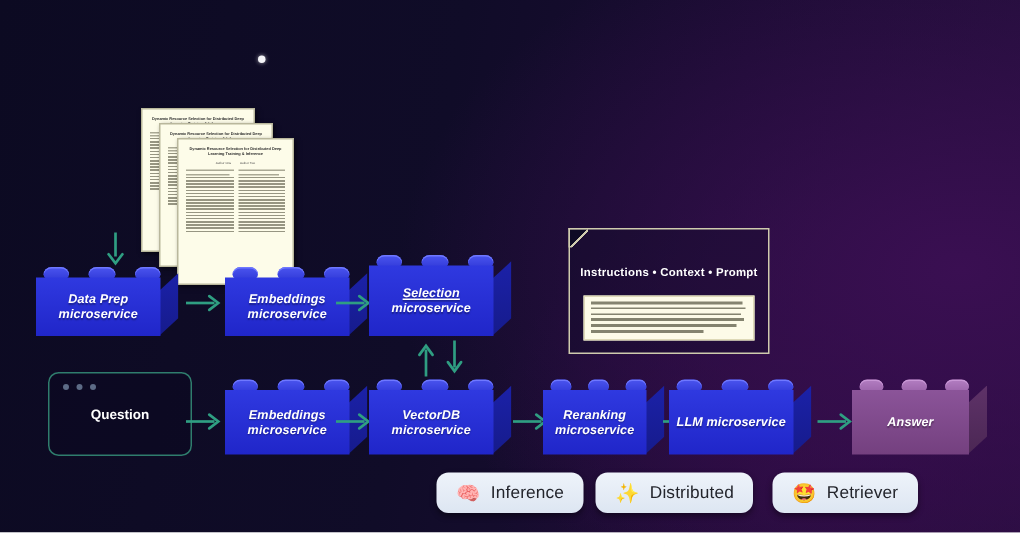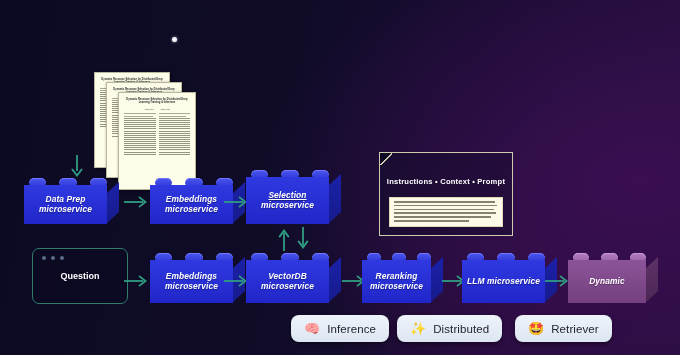--- a/index.html
+++ b/index.html
@@ -361,21 +361,21 @@
     </div>
   </div>
 
   <div class="arrow" style="left:442px; top:274px;">
     <svg width="24" height="14" viewBox="0 0 24 14">
       <path d="M0 7 L19 7" stroke="#2f9e82" stroke-width="1.8" fill="none"></path>
       <path d="M15.5 2.4 L21.5 7 L15.5 11.6" stroke="#2f9e82" stroke-width="1.8" fill="none" stroke-linecap="round"></path>
     </svg>
   </div>
 
-  <div class="brick blue" style="left:462px; top:251px; width:95px; height:52px;padding-left:38px;">
+  <div class="brick blue" style="left:446px; top:251px; width:95px; height:52px;padding-left:38px;">
     <div class="studs">
         <span class="stud"></span>
         <span class="stud"></span>
         <span class="stud"></span>
       </div>
     <div class="side"></div>
     <div class="face">
       <div class="label">
         <div>LLM microservice</div>
       </div>
@@ -391,21 +391,21 @@
 
   <div class="brick purple" style="left:568px; top:251px; width:90px; height:52px;">
     <div class="studs">
         <span class="stud"></span>
         <span class="stud"></span>
         <span class="stud"></span>
       </div>
     <div class="side"></div>
     <div class="face">
       <div class="label">
-        <div>Dynamic</div>
+        <div>Answer</div>
       </div>
     </div>
   </div>
 
   <div class="pill" style="left:291px; top:315px;">
     <span class="emoji">🧠</span>
     <span class="ptext">Inference</span>
   </div>
   <div class="pill" style="left:397px; top:315px;">
     <span class="emoji">✨</span>

